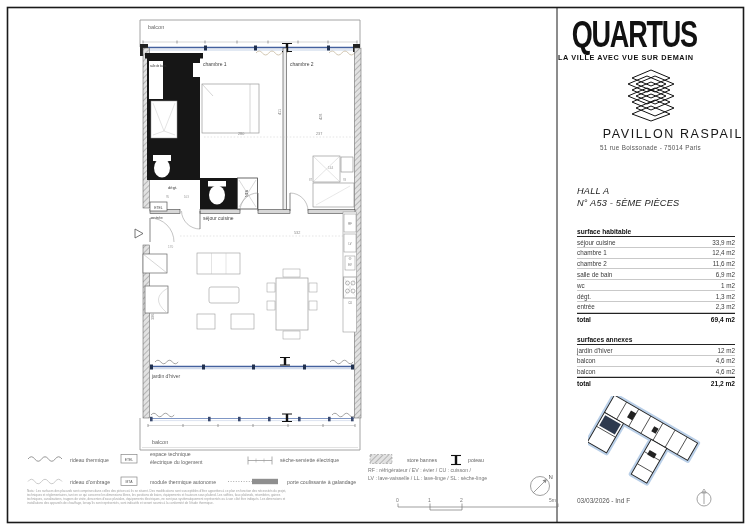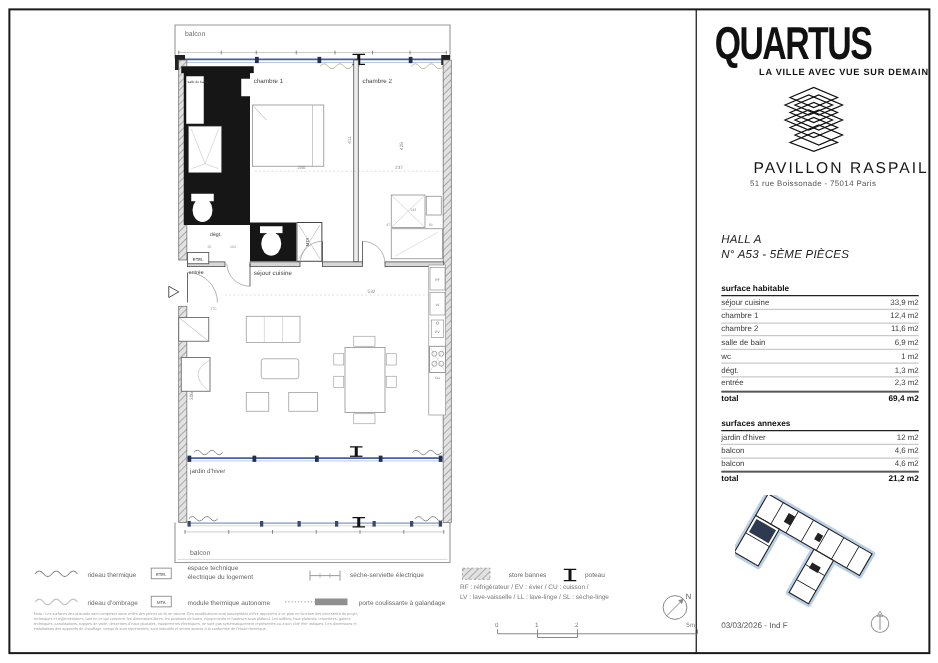--- a/index.html
+++ b/index.html
@@ -1,21 +1,21 @@
 <!DOCTYPE html>
 <html><head>
 <meta charset="utf-8">
 <style>
   html,body{margin:0;padding:0;background:#ffffff;}
   body{width:750px;height:530px;position:relative;font-family:"Liberation Sans",sans-serif;overflow:hidden;}
   #planSvg{position:absolute;left:0;top:0;}
   .panel{position:absolute;left:558px;top:8px;width:185px;height:514px;}
   .brandWrap{margin-top:10px;}
   .brand{display:inline-block;font-weight:bold;font-size:33px;letter-spacing:-1.5px;transform:scaleX(0.82) scaleY(1.12);color:#111;line-height:1;}
-  .tagline{font-weight:bold;font-size:7.3px;letter-spacing:0.6px;color:#111;margin-top:2px;text-align:right;}
+  .tagline{font-weight:bold;font-size:7.3px;letter-spacing:0.6px;color:#111;margin-top:2px;text-align:left;}
   .logoIcon{display:block;margin:6px auto 0 auto;}
   .project{font-size:12.5px;letter-spacing:1.6px;color:#161616;text-align:right;margin-top:5px;}
   .address{font-size:6.3px;letter-spacing:0.3px;color:#555;text-align:center;margin-top:3px;}
   .unitBlock{margin:34px 0 0 19px;font-size:9.2px;color:#222;line-height:12.3px;letter-spacing:0.2px;font-style:italic;}
   .tbl{margin:0 8px 0 19px;}
   .tbl1{margin-top:16px;}
   .tbl2{margin-top:9px;}
   .shead{font-size:6.6px;font-weight:bold;color:#111;border-bottom:1px solid #222;padding:2px 0 1.5px 0;}
   .srow{display:flex;justify-content:space-between;border-bottom:0.5px solid #c9c9c9;padding:1.6px 0 1.2px 0;font-size:6.3px;color:#3a3a3a;}
   .stotal{display:flex;justify-content:space-between;font-weight:bold;font-size:6.6px;color:#111;border-top:1px solid #222;padding:2px 0;}

